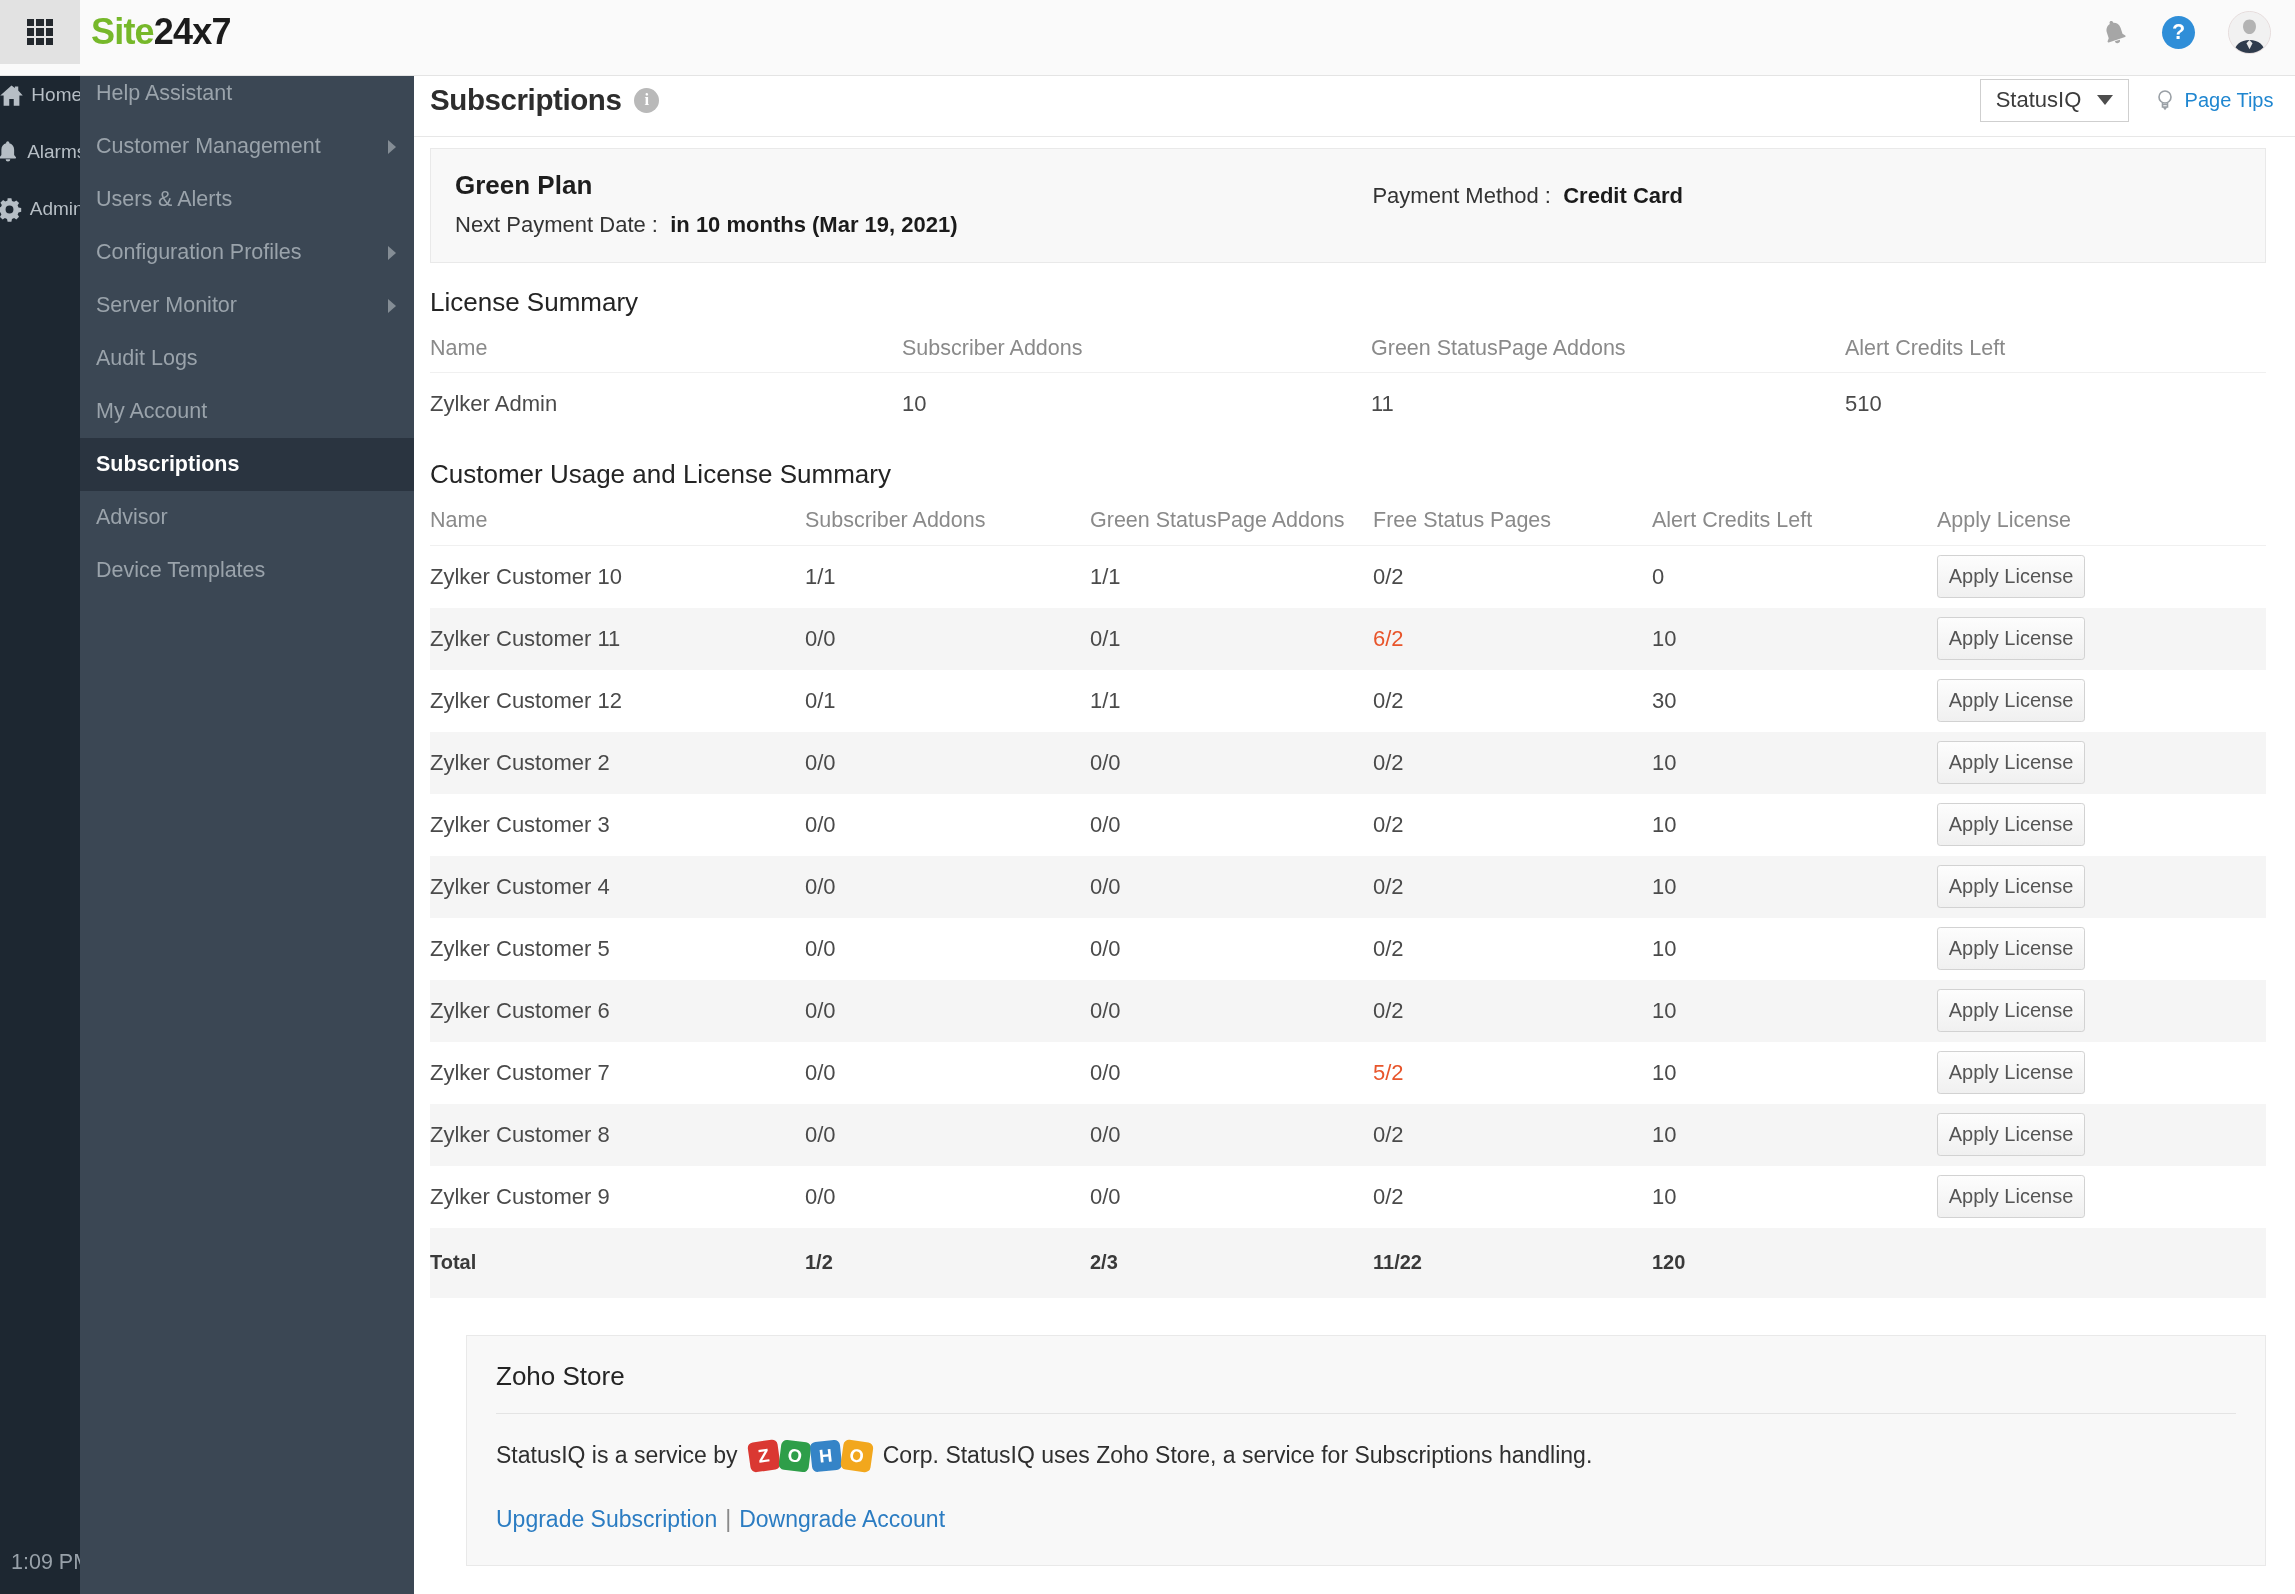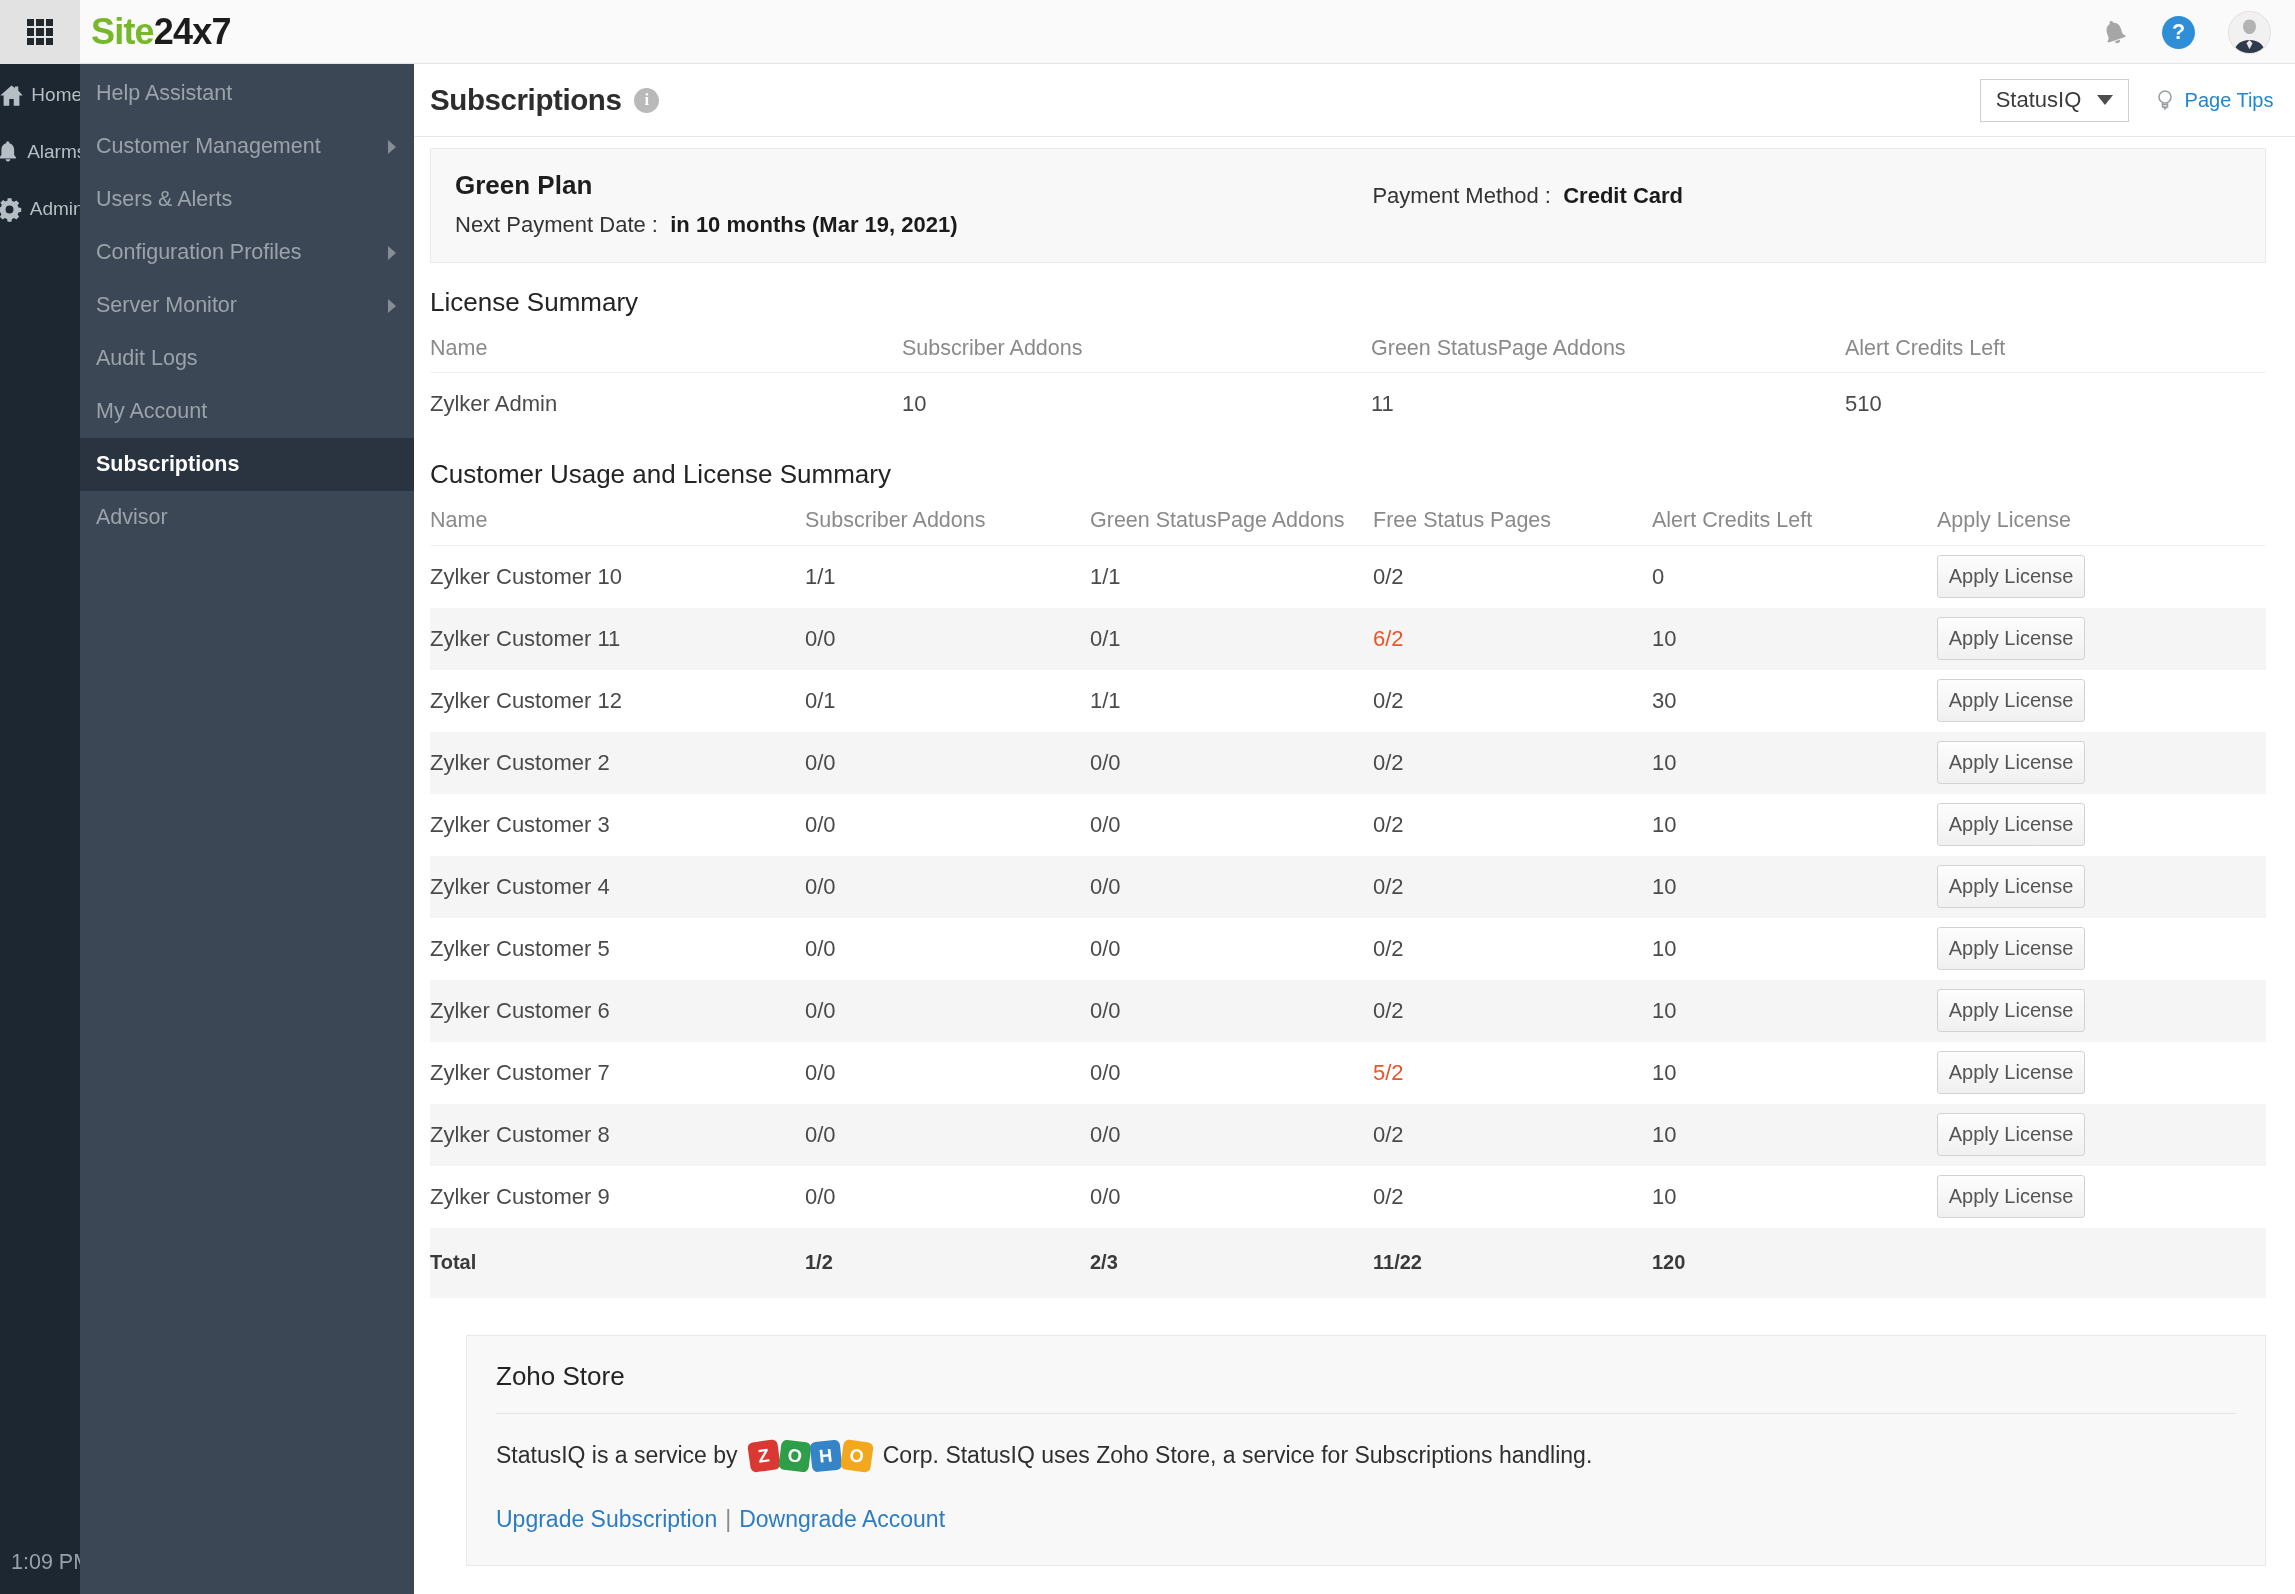--- a/index.html
+++ b/index.html
@@ -1,20 +1,20 @@
 <!DOCTYPE html>
 <html style="font-size:12.8px"><head>
 <meta charset="utf-8">
 <style>
   * { margin:0; padding:0; box-sizing:border-box; }
   html,body { width:2295px; height:1594px; overflow:hidden;
     font-family:"Liberation Sans", sans-serif; background:#fff; color:#444; }
 
   
-  .topbar { position:absolute; left:0; top:0; width:2295px; height:64px;
+  .topbar { position:absolute; left:0; top:0; width:2295px; height:76px;
     background:#fafafa; border-bottom:0.8px solid #e4e4e4; z-index:5; }
   .grid-btn { position:absolute; left:0; top:0; width:80px; height:64px;
     background:#e2e2e2; display:flex; align-items:center; justify-content:center; cursor:pointer; }
   .grid-icon { display:grid; grid-template-columns:repeat(3,7.2px); grid-template-rows:repeat(3,7.2px); gap:2.4px; }
   .grid-icon i { background:#23282d; }
   .logo { position:absolute; left:91px; top:0; height:64px; display:flex; align-items:center;
     font-size:36px; font-weight:bold; letter-spacing:-0.8px; }
   .logo .site { color:#76b82a; }
   .logo .s247 { color:#1c1c1c; }
   .topbar-right { position:absolute; right:24px; top:0; height:64px; display:flex; align-items:center; gap:33px; }
@@ -198,20 +198,24 @@
 
     </div>
     <div class="menu-item selected">
       <span>Subscriptions</span>
 
     </div>
     <div class="menu-item">
       <span>Advisor</span>
 
     </div>
+    <div class="menu-item">
+      <span>Device Templates</span>
+
+    </div>
   </div>
 
 <div class="main">
 
   <div class="page-header">
     <span class="page-title">Subscriptions</span>
     <span class="info-icon">i</span>
     <div class="header-right">
       <div class="selectbox">
         <span>StatusIQ</span>

